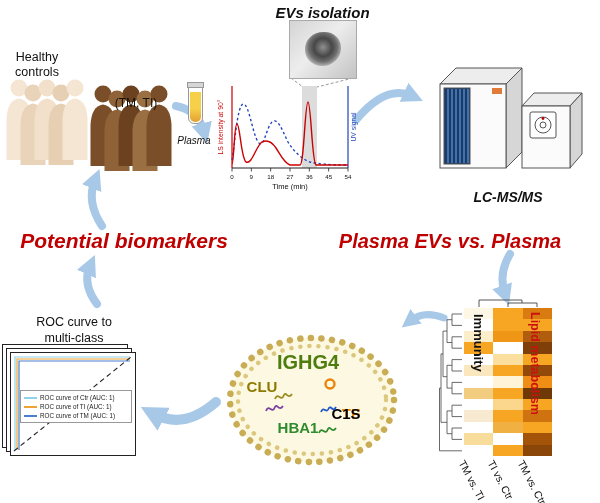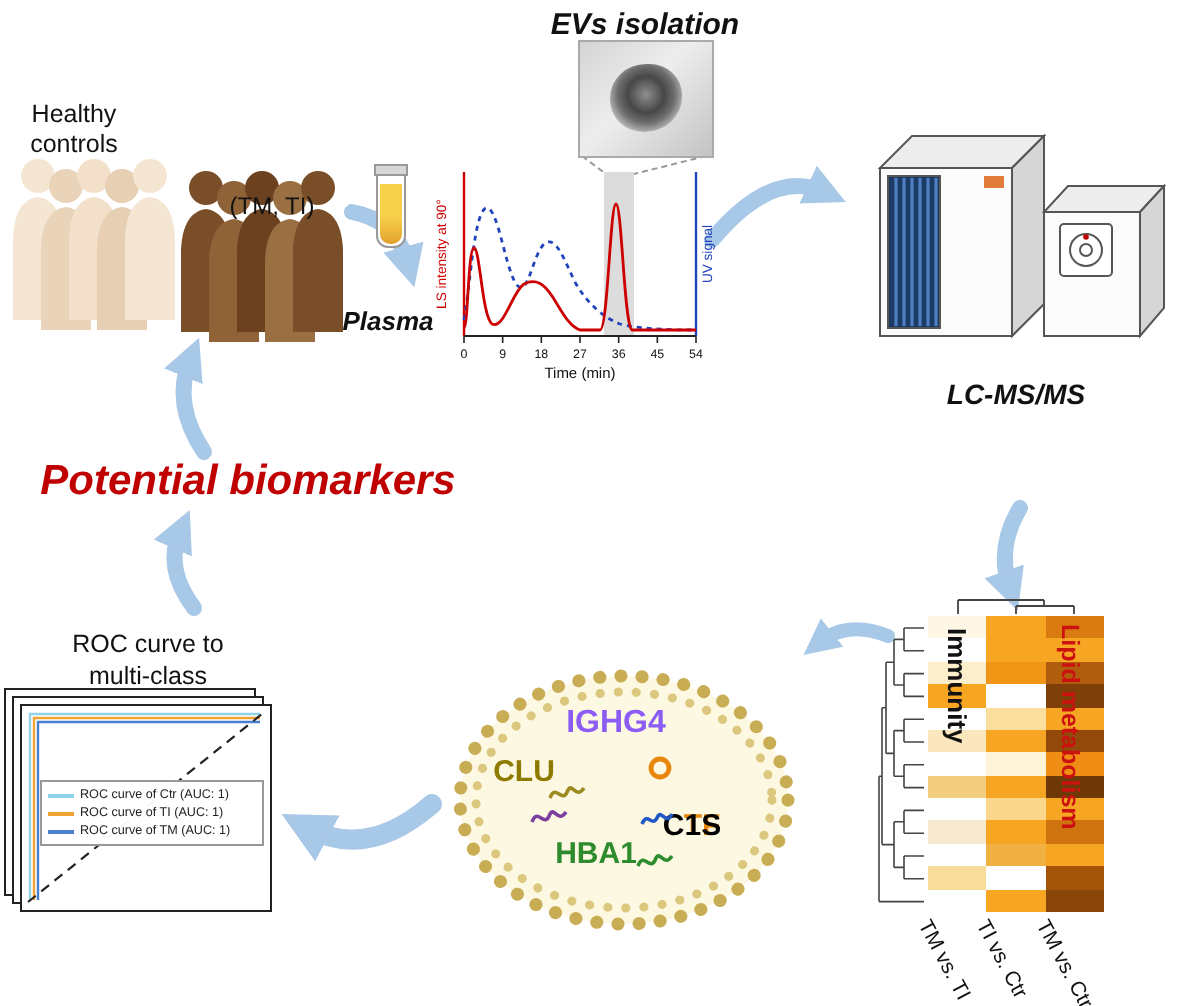--- a/index.html
+++ b/index.html
@@ -9,21 +9,21 @@
   .lbl{position:absolute;text-align:center;color:#111;}
 
   #arrow-layer{position:absolute;left:0;top:0;width:600px;height:503px;z-index:1;pointer-events:none;}
   .component{z-index:2;}
 
   
   #evs-title{left:235px;top:4px;width:175px;font-size:15px;font-weight:bold;font-style:italic;}
   #healthy-label{left:2px;top:36px;width:70px;font-size:12.5px;line-height:1.2;margin-top:14px;}
   #patients-label{left:70px;top:36px;width:108px;font-size:12.5px;line-height:1.2;}
   #tmti{left:100px;top:96px;width:72px;font-size:12px;z-index:3;}
-  #plasma-label{left:166px;top:153px;width:56px;font-style:italic;font-weight:bold;font-size:13px;}
+  #plasma-label{left:166px;top:135px;width:56px;font-style:italic;font-weight:normal;font-size:10px;}
   #lcms-label{left:428px;top:189px;width:160px;font-style:italic;font-weight:bold;font-size:14px;}
 
   
   .people-group{position:absolute;width:92px;height:88px;}
   #healthy-group{left:4px;top:78px;}
   #patients-group{left:88px;top:84px;}
   .person{position:absolute;width:30px;height:82px;}
 
   
   #em{left:289px;top:20px;width:66px;height:57px;border:1px solid #aaa;
@@ -222,20 +222,21 @@
         <rect x="112" y="60" width="26" height="26" rx="2" fill="#fff"></rect>
         <circle cx="125" cy="73" r="8" fill="none"></circle>
         <circle cx="125" cy="73" r="3" fill="none"></circle>
       </g>
       <circle cx="125" cy="66.5" r="1.4" fill="#c00000"></circle>
     </svg>
   </div>
   <div class="lbl component" id="biomarkers">Potential biomarkers</div>
 
   <div class="lbl component" id="lcms-label">LC-MS/MS</div>
+  <div class="lbl component" id="comparison">Plasma EVs vs. Plasma</div>
 
   <div class="lbl component" id="roc-title">
     <span>ROC curve to</span><br>
     <span>multi-class</span>
   </div>
   <div class="abs component" id="roc-stack">
     <div class="sheet" id="sheet2"></div>
     <div class="sheet" id="sheet1"></div>
     <div class="sheet" id="roc-main">
       <svg width="124" height="102" viewBox="0 0 124 102">
@@ -263,21 +264,21 @@
     </div>
   </div>
 
   <div class="abs component" id="vesicle">
     <svg width="180" height="150" viewBox="0 0 180 150">
       <ellipse cx="90" cy="80" rx="82" ry="62" fill="#fdf8e2"></ellipse>
       <ellipse cx="90" cy="80" rx="82" ry="62" fill="none" stroke="#c9ad55" stroke-width="6.5" stroke-dasharray="0.1 10.5" stroke-linecap="round"></ellipse>
       <ellipse cx="90" cy="80" rx="74" ry="54" fill="none" stroke="#dbc87e" stroke-width="4.5" stroke-dasharray="0.1 9" stroke-linecap="round"></ellipse>
     </svg>
     <div class="abs" style="left:0;top:0;width:180px;height:150px;">
-        <span class="protein" style="left: 86px; top: 42px; color: #8b5cf6; font-size: 16px;">IGHG4</span>
+        <span class="protein" style="left: 86px; top: 42px; color: #4d7c0f; font-size: 20px;">IGHG4</span>
         <span class="protein" style="left: 40px; top: 66px; color: rgb(143, 122, 0); font-size: 15px;">CLU</span>
         <span class="protein" style="left: 129px; top: 63px; color: rgb(232, 134, 10); font-size: 15px; margin-top: 30px;">TF</span>
         <span class="protein" style="left: 76px; top: 107px; color: rgb(46, 139, 46); font-size: 15px; text-align: right;">HBA1</span>
         <span class="protein" style="left: 124px; top: 93px; color: #000000; font-size: 15px;">C1S</span>
       </div>
     <svg class="sq" style="left:52px;top:70px;" width="20" height="14">
       <path d="M1,9 C4,1 7,13 10,5 C12,1 14,10 18,4" fill="none" stroke="#9a8a20" stroke-width="1.8"></path>
     </svg>
     <svg class="sq" style="left:43px;top:82px;" width="20" height="14">
       <path d="M1,9 C4,1 7,13 10,5 C12,1 14,10 18,4" fill="none" stroke="#7b3fa0" stroke-width="1.8"></path>

